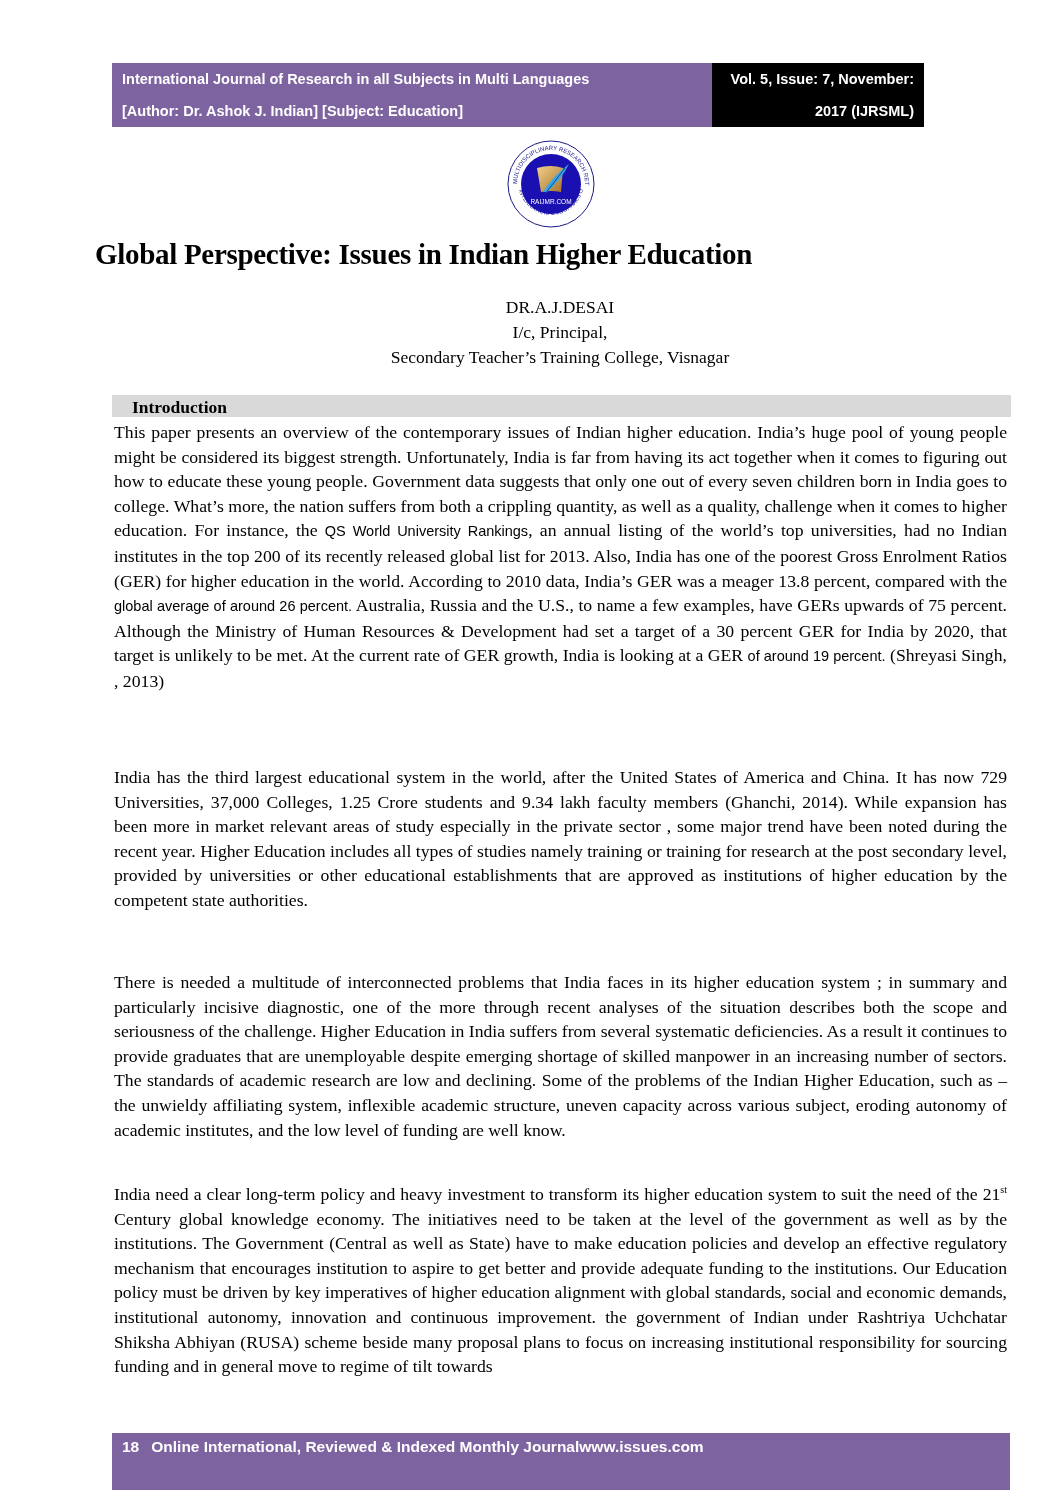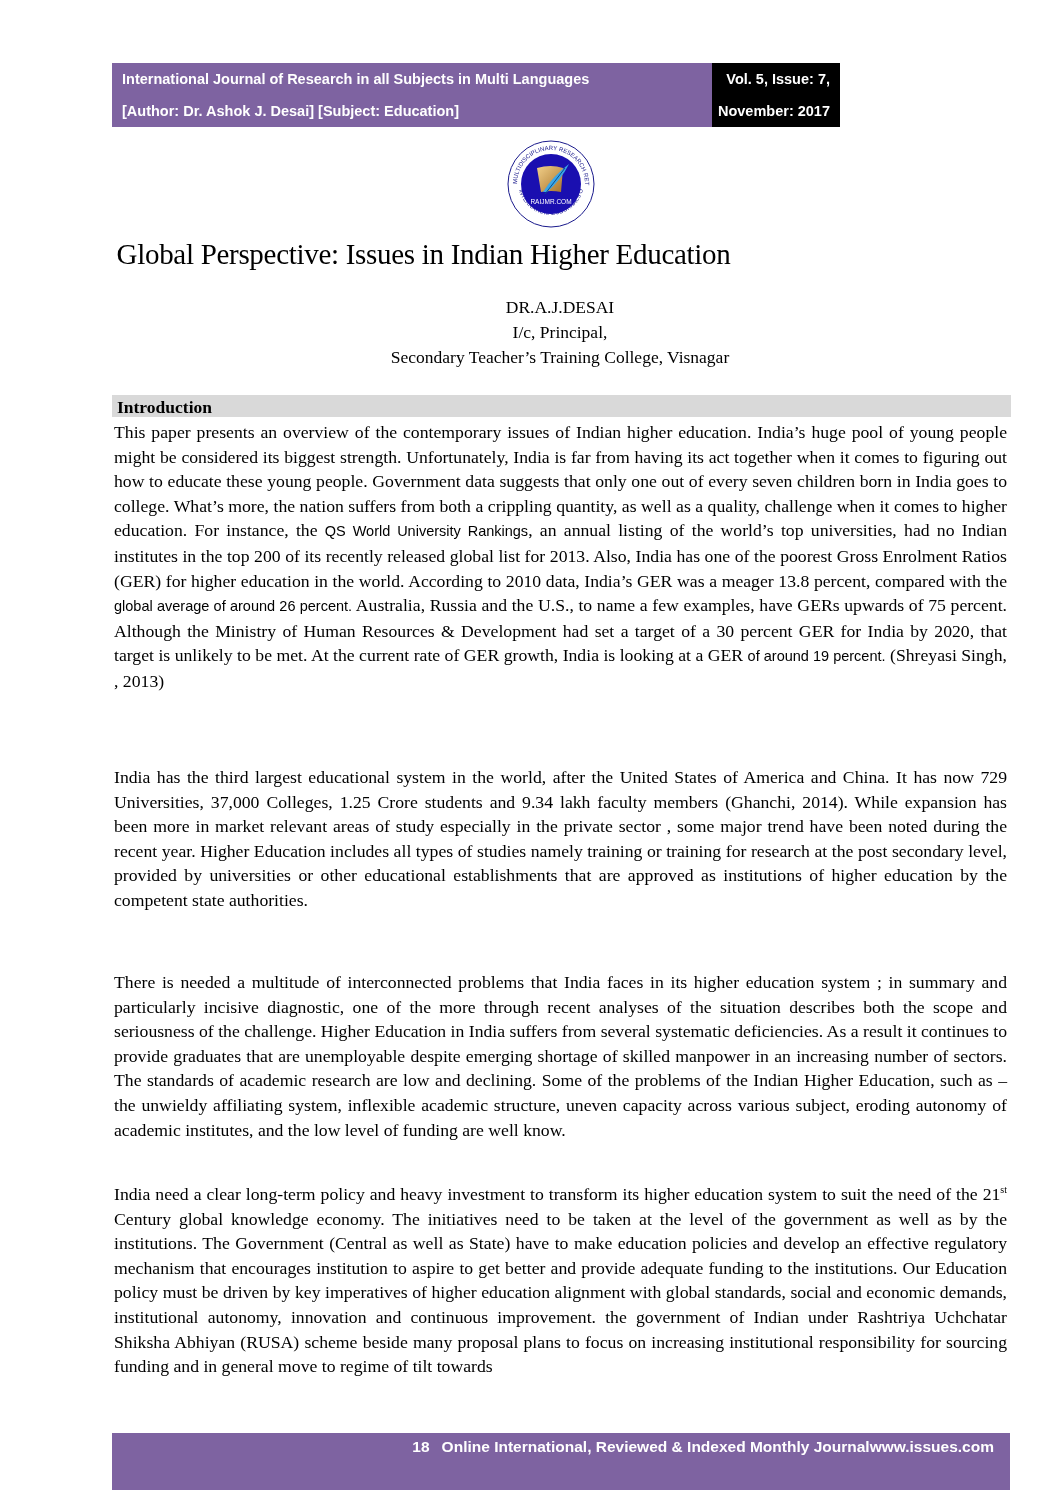--- a/index.html
+++ b/index.html
@@ -1,47 +1,47 @@
 <!DOCTYPE html>
 <html><head>
 <meta charset="utf-8">
 <style>
   html, body { margin:0; padding:0; background:#ffffff; }
   body { width:1058px; height:1497px; position:relative; overflow:hidden; font-family:"Liberation Serif", serif; color:#000; }
 
-  .hdr { position:absolute; left:112px; top:63px; width:728px; height:64px; display:flex;justify-content:space-between; }
+  .hdr { position:absolute; left:112px; top:63px; width:812px; height:64px; display:flex;justify-content:space-between; }
   .hdr-left { background:#7e63a1; width:600px; color:#fff; font-family:"Liberation Sans", sans-serif; font-weight:bold; font-size:14.5px; padding-left:10px; box-sizing:border-box; }
   .hdr-right { background:#000; flex:1; color:#fff; font-family:"Liberation Sans", sans-serif; font-weight:bold; font-size:14.5px; text-align:right; padding-right:10px; box-sizing:border-box; }
   .hdr-left div, .hdr-right div { height:32px; line-height:32px; }
 
   .logo { position:absolute; left:507px; top:140px; width:88px; height:88px; }
 
-  .title { position:absolute; left:0; width:847px; top:238px; text-align:center; font-size:29px; font-weight:normal; letter-spacing:-0.3px; }
+  .title { position:absolute; left:0; width:847px; top:238px; text-align:center; font-size:29px; font-weight:bold; letter-spacing:-0.3px; }
   .author { position:absolute; left:0; width:1120px; text-align:center; font-size:17.5px; }
   .a1 { top:297px; } .a2 { top:322px; } .a3 { top:347px; }
 
-  .sec { position:absolute; left:112px; top:395px; width:899px; height:22px; background:#d9d9d9; font-weight:bold; font-size:17.5px; line-height:24px; padding-left:5px; box-sizing:border-box; }
+  .sec { position:absolute; left:112px; top:395px; width:899px; height:22px; background:#d9d9d9; font-weight:bold; font-size:17.5px; line-height:24px; padding-left:20px; box-sizing:border-box; }
 
   .para { position:absolute; left:114px; width:893px; font-size:17.7px; line-height:24.6px; text-align:justify; }
   .cal { font-family:"Liberation Sans", sans-serif; font-size:14.5px; }
   .p1 { top:420px; } .p2 { top:765px; } .p3 { top:931px;margin-top:39px; } .p4 { top:1182px; }
   sup { font-size:10px; line-height:0; }
 
   .ftr { position:absolute; left:112px; top:1433px; width:898px; height:57px; background:#7e63a1; color:#fff; font-family:"Liberation Sans", sans-serif; font-weight:bold; font-size:15.5px; }
-  .ftr .row1 { position:absolute; left:10px; right:16px; top:5px; display:flex; justify-content:flex-end; }
+  .ftr .row1 { position:absolute; left:10px; right:16px; top:5px; display:flex; justify-content:flex-start; }
   .ftr .row2 { position:absolute; left:0; right:0; top:30px; text-align:center; }
   .ftr .pg { margin-right:12px; }
 </style>
 </head>
 <body>
 
 <div class="hdr">
   <div class="hdr-left">
     <div>International Journal of Research in all Subjects in Multi Languages</div>
-    <div>[Author: Dr. Ashok J. Desai] [Subject: Education]</div>
+    <div>[Author: Dr. Ashok J. Indian] [Subject: Education]</div>
   </div>
   <div class="hdr-right">
     <div>Vol. 5, Issue: 7, November: 2017 (IJRSML)</div>
   </div>
 </div>
 
 <svg class="logo" viewBox="0 0 88 88">
   <defs>
     <path id="ringTop" d="M 10 44 A 34 34 0 0 1 78 44"></path>
     <path id="ringBot" d="M 12 50 A 33 33 0 0 0 76 50"></path>

